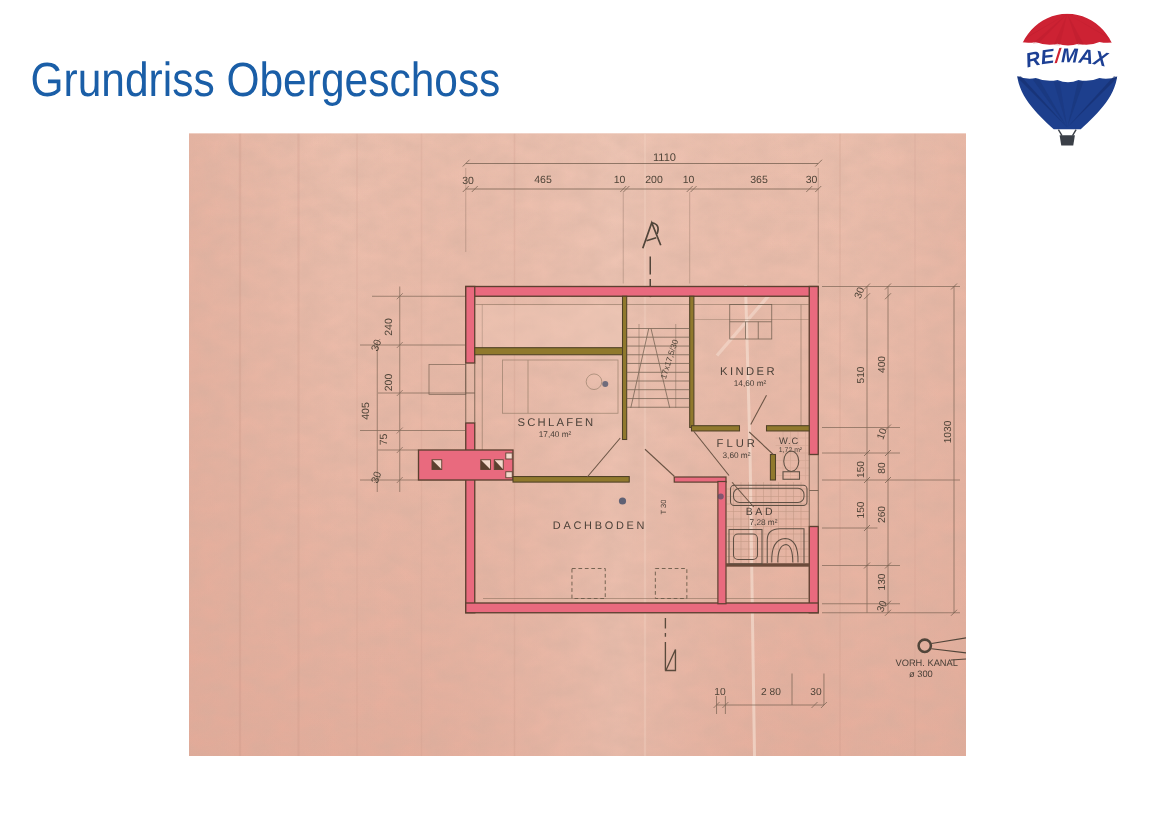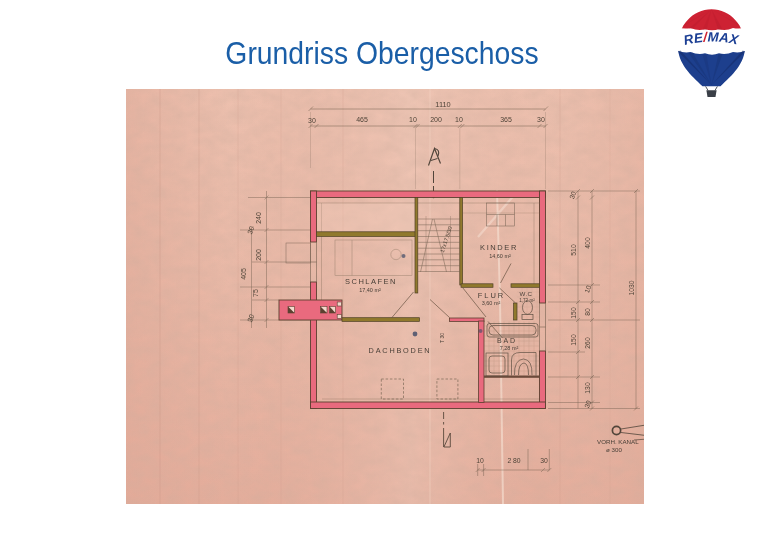--- a/index.html
+++ b/index.html
@@ -1,17 +1,17 @@
 <!DOCTYPE html>
 <html><head>
 <meta charset="utf-8">
 <style>
   html,body{margin:0;padding:0;background:#ffffff;width:770px;height:545px;overflow:hidden;}
   body{font-family:"Liberation Sans", sans-serif;position:relative;}
-  .title{position:absolute;left:0;top:35px;width:764px;text-align:center;font-size:32px;color:#1a5ea7;}
+  .title{position:absolute;left:0;top:35px;width:764px;font-size:32px;color:#1a5ea7;}
   .title span{display:inline-block;transform:scaleX(0.885);transform-origin:50% 50%;}
   .scan{position:absolute;left:126px;top:89px;width:518px;height:415px;background:#e9bbaa;}
   svg text{font-family:"Liberation Sans", sans-serif;}
 </style>
 </head>
 <body>
 
 <div class="title"><span>Grundriss Obergeschoss</span></div>
 
 <svg style="position:absolute;left:660px;top:0px" width="110" height="110" viewBox="660 0 110 110">

